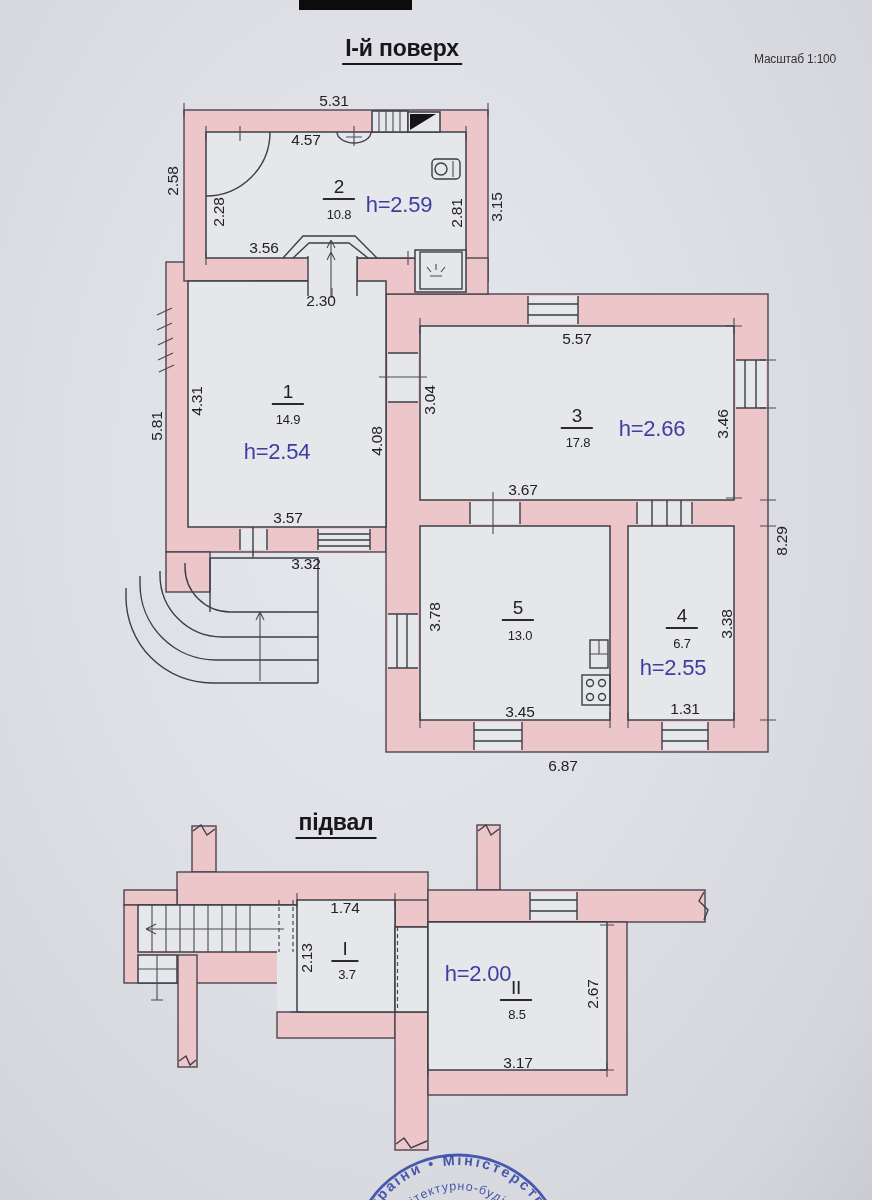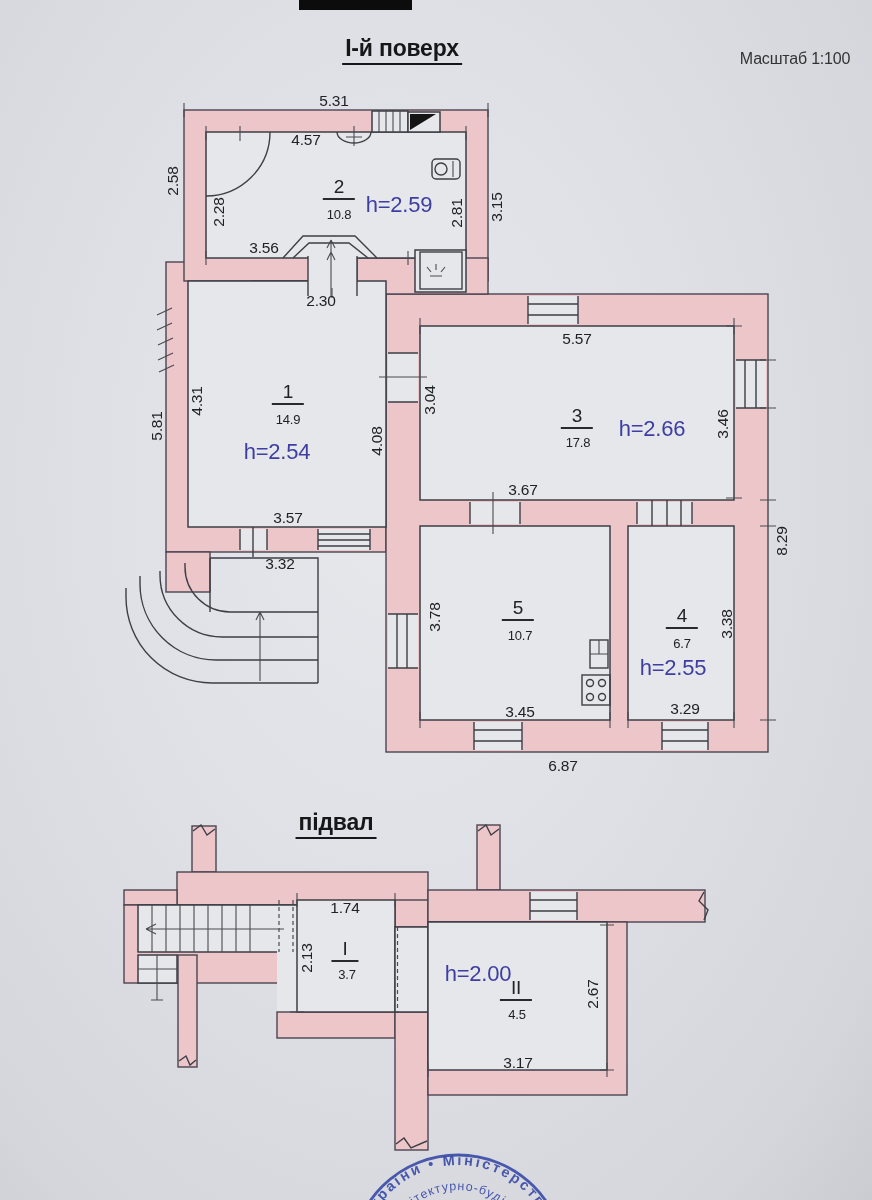--- a/index.html
+++ b/index.html
@@ -12,21 +12,21 @@
 .whn{fill:#e6e7eb}
 .ln{stroke:#3e3e46;stroke-width:1.4;fill:none}
 .tn{stroke:#4a4a52;stroke-width:1.1;fill:none}
 .ds{stroke:#4a4a52;stroke-width:1.2;fill:none;stroke-dasharray:4 3}
 .lb{position:absolute;font-size:15.5px;color:#222226;transform:translate(-50%,-50%);white-space:nowrap;letter-spacing:-0.2px}
 .rot{transform:translate(-50%,-50%) rotate(-90deg)}
 .blue{color:#3d3da2;font-size:22px}
 .num{font-size:19px;border-bottom:2px solid #2a2a2e;padding:0 11px 0px 11px}
 .area{font-size:13px}
 .title{font-size:23px;font-weight:bold;color:#17171a;border-bottom:2.5px solid #17171a;padding:0 3px 1px 3px}
-.scale{font-size:16px;color:#333}
+.scale{font-size:12px;color:#333}
 #topbar{position:absolute;left:299px;top:0;width:113px;height:10px;background:#0c0c0c}
 </style>
 </head>
 <body>
 
 <div id="page">
 <div id="topbar"></div>
 
 <svg id="plan" width="872" height="1200" viewBox="0 0 872 1200">
 
@@ -195,34 +195,34 @@
 <div class="lb rot" style="left:377px;top:441px">4.08</div>
 <div class="lb rot" style="left:430px;top:400px">3.04</div>
 <div class="lb" style="left:577px;top:339px">5.57</div>
 <div class="lb num" style="left:577px;top:417px">3</div>
 <div class="lb area" style="left:578px;top:442px">17.8</div>
 <div class="lb blue" style="left:652px;top:429px">h=2.66</div>
 <div class="lb rot" style="left:723px;top:424px">3.46</div>
 <div class="lb" style="left:523px;top:490px">3.67</div>
 <div class="lb rot" style="left:435px;top:617px">3.78</div>
 <div class="lb num" style="left:518px;top:609px">5</div>
-<div class="lb area" style="left:520px;top:635px">10.7</div>
+<div class="lb area" style="left:520px;top:635px">13.0</div>
 <div class="lb num" style="left:682px;top:617px">4</div>
 <div class="lb area" style="left:682px;top:643px">6.7</div>
 <div class="lb blue" style="left:673px;top:668px">h=2.55</div>
 <div class="lb rot" style="left:727px;top:624px">3.38</div>
 <div class="lb" style="left:520px;top:712px">3.45</div>
-<div class="lb" style="left:685px;top:709px">3.29</div>
+<div class="lb" style="left:685px;top:709px">1.31</div>
 <div class="lb" style="left:563px;top:766px">6.87</div>
 <div class="lb rot" style="left:782px;top:541px">8.29</div>
 <div class="lb" style="left:288px;top:518px">3.57</div>
-<div class="lb" style="left:280px;top:564px">3.32</div>
+<div class="lb" style="left:306px;top:564px">3.32</div>
 
 <div class="lb" style="left:345px;top:908px">1.74</div>
 <div class="lb num" style="left:345px;top:950px">І</div>
 <div class="lb area" style="left:347px;top:974px">3.7</div>
 <div class="lb rot" style="left:307px;top:958px">2.13</div>
 <div class="lb blue" style="left:478px;top:974px">h=2.00</div>
 <div class="lb num" style="left:516px;top:989px">ІІ</div>
-<div class="lb area" style="left:517px;top:1014px">4.5</div>
+<div class="lb area" style="left:517px;top:1014px">8.5</div>
 <div class="lb rot" style="left:593px;top:994px">2.67</div>
 <div class="lb" style="left:518px;top:1063px">3.17</div>
 </div>
 
 </body></html>

